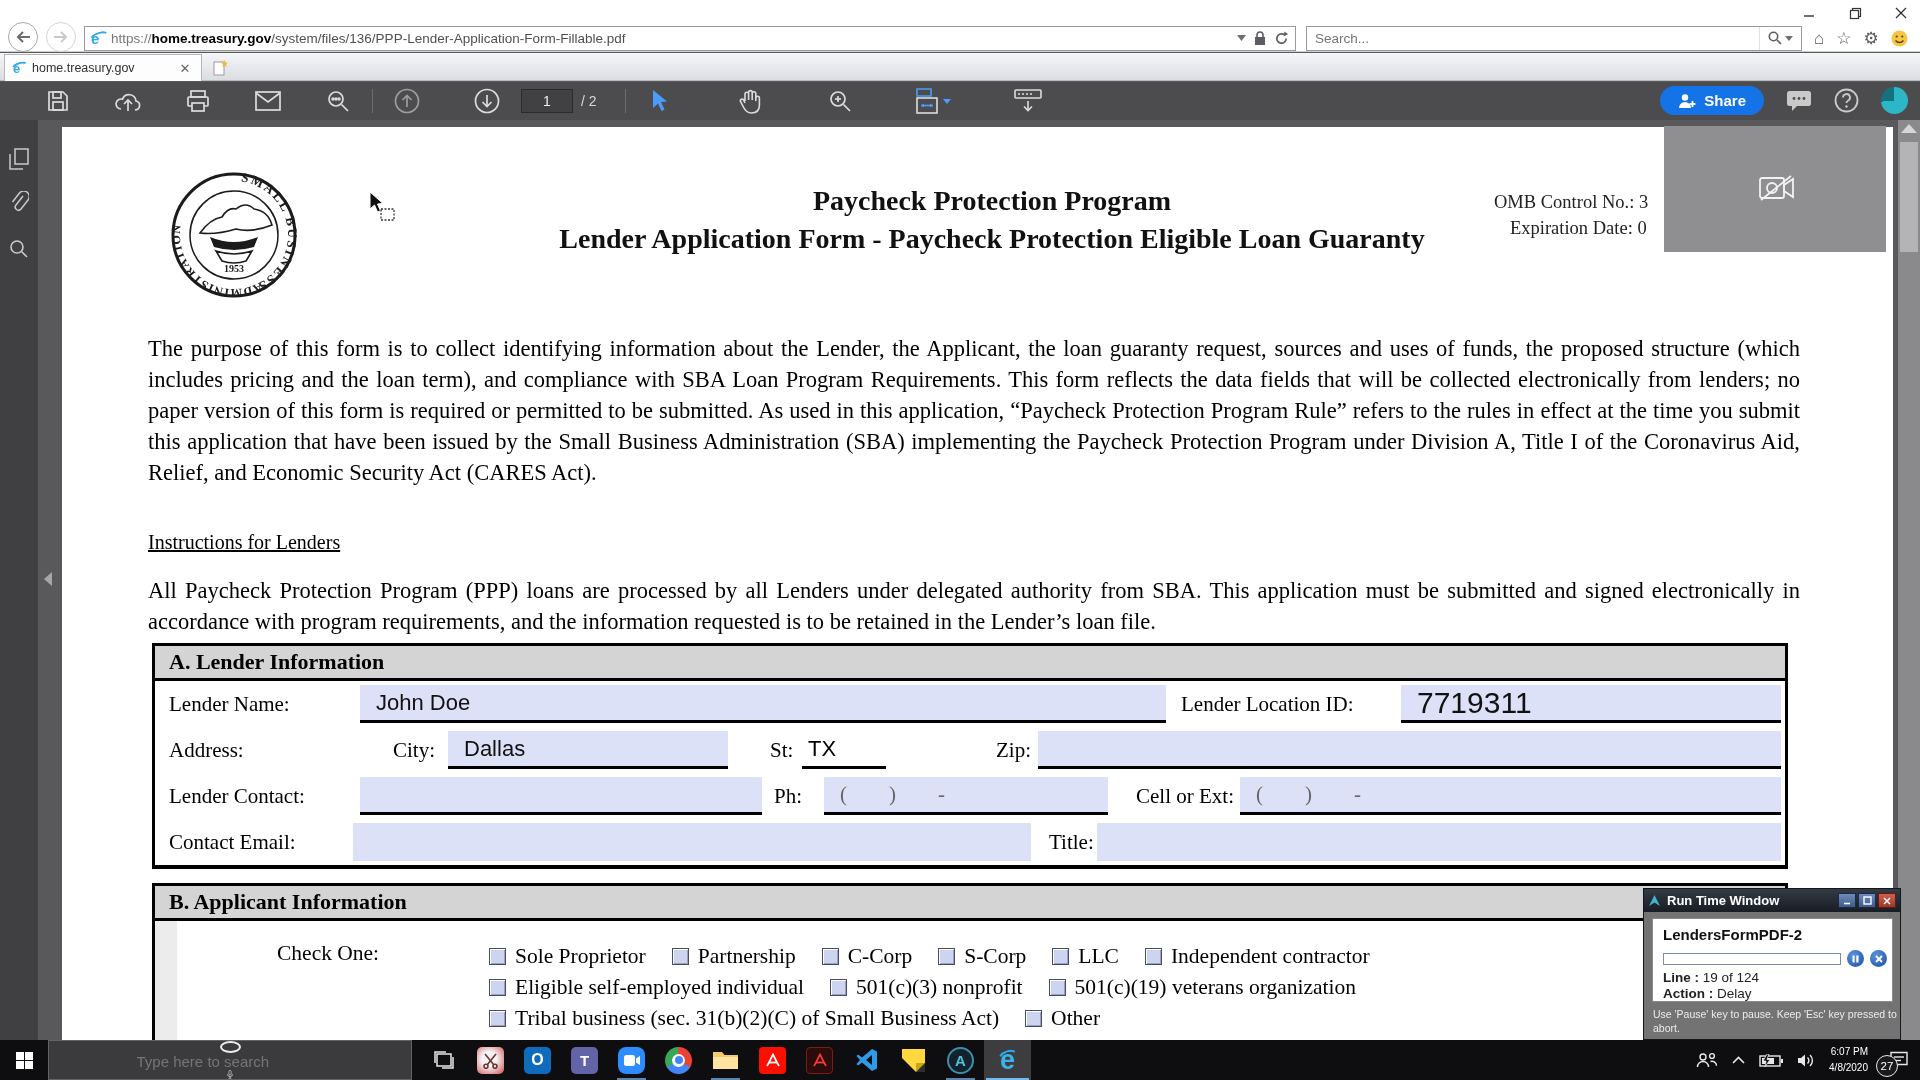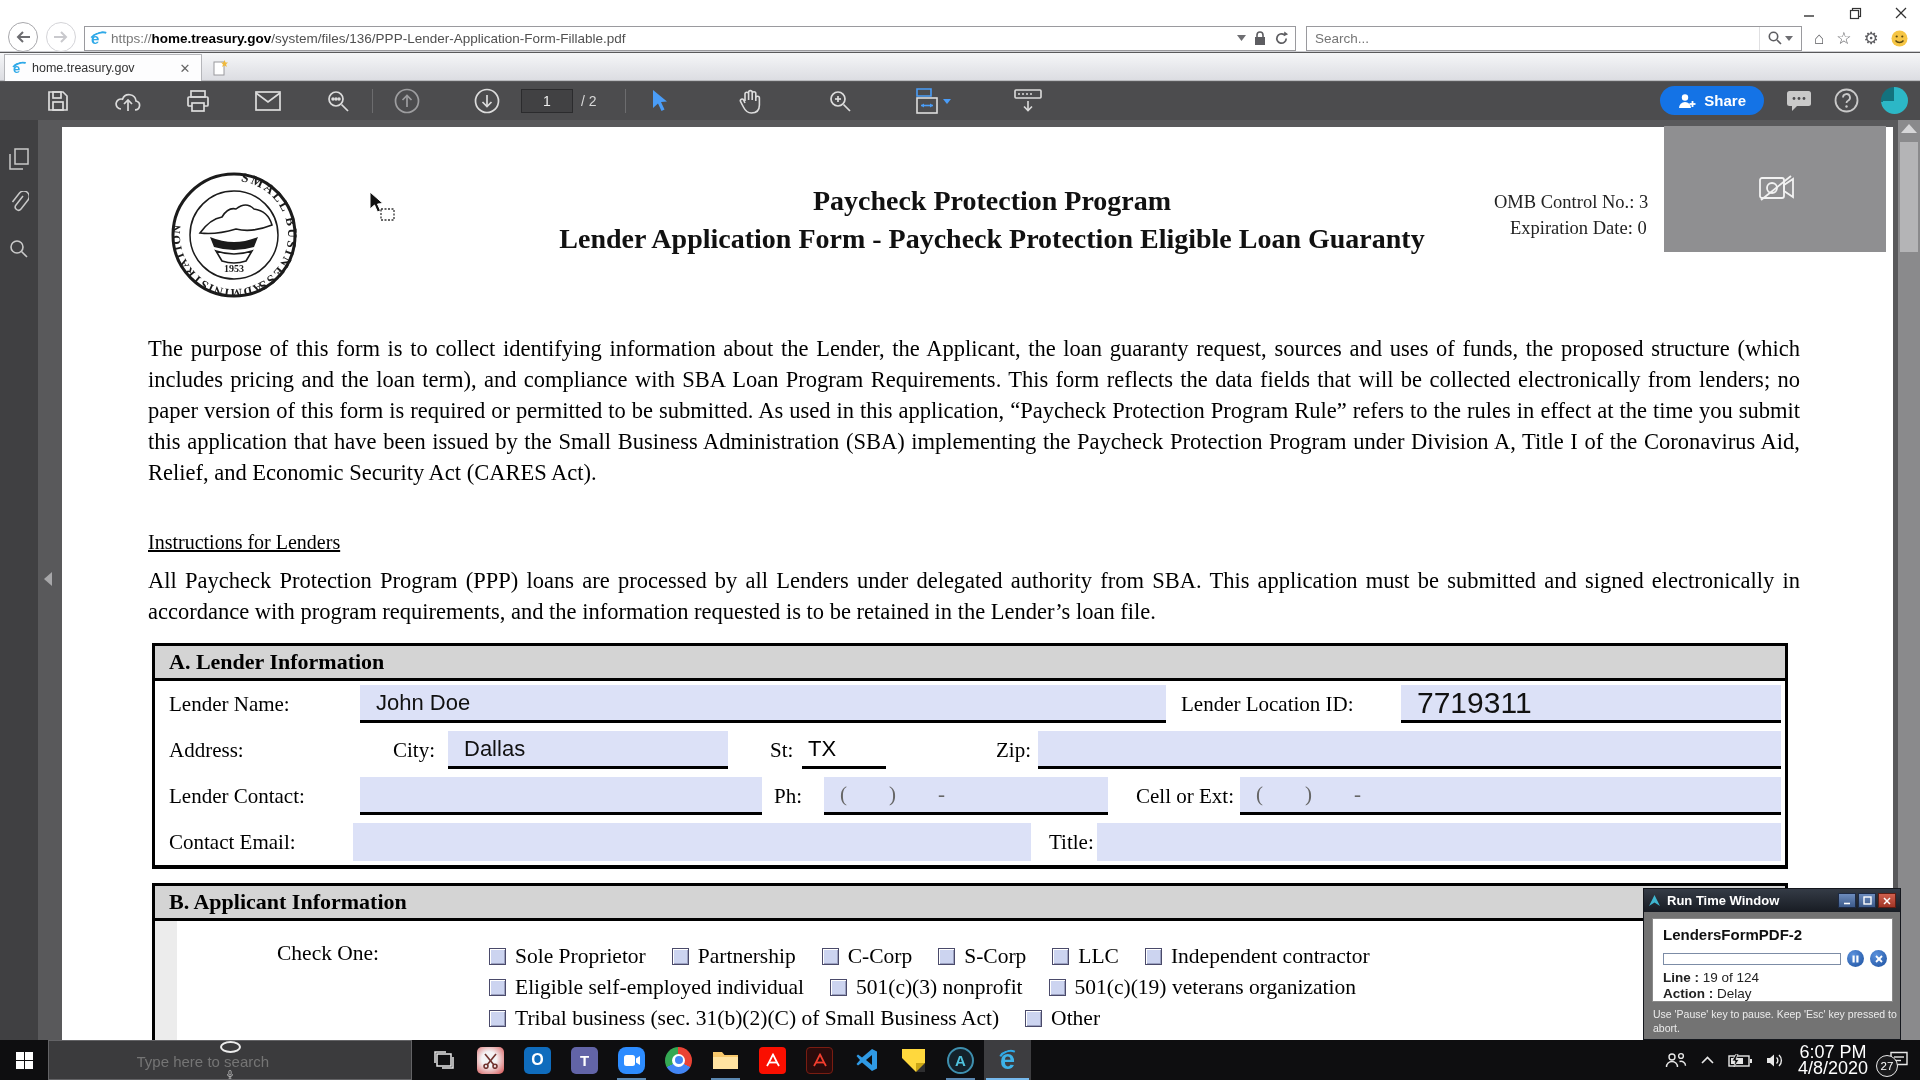--- a/index.html
+++ b/index.html
@@ -83,21 +83,21 @@
                 font-family:"Liberation Serif",serif; color:#111; }
   .doc-title1 { font-size:28px; font-weight:700; }
   .doc-title2 { font-size:28px; font-weight:700; margin-top:6px; }
   .omb { position:absolute; left:1432px; top:62px; font-family:"Liberation Serif",serif;
          font-size:18.5px; color:#222; line-height:26px; white-space:nowrap; }
   .omb-l2 { margin-left:16px; }
   .intro { position:absolute; left:86px; top:206px; width:1652px; font-size:22.5px; line-height:31px;
            text-align:justify; font-family:"Liberation Serif",serif; }
   .instr-head { position:absolute; left:86px; top:404px; font-size:20px; text-decoration:underline;
                 font-family:"Liberation Serif",serif; }
-  .instr-body { position:absolute; left:86px; top:438px; width:1652px; font-size:22.5px; line-height:31px;
+  .instr-body { position:absolute; left:86px; top:448px; width:1652px; font-size:22.5px; line-height:31px;
                 text-align:justify; font-family:"Liberation Serif",serif; }
 
   
   .ftable { position:absolute; left:90px; width:1636px; border:3px solid #000; background:#fff;
             font-family:"Liberation Serif",serif; }
   .ftable.a { top:516px; border-bottom-width:4px; }
   .ftable.b { top:756px; border-bottom:none; height:190px; }
   .fheader { height:35px; background:#d4d4d4; border-bottom:3px solid #000; display:flex; align-items:center;
              padding-left:14px; font-size:22px; font-weight:700; }
   .frow { height:46px; display:flex; align-items:center; }
@@ -159,21 +159,21 @@
   .tb-search input { flex:1; background:transparent; border:none; outline:none; color:#c9c9c9;
                      font-size:15px; margin-left:12px; font-family:"Liberation Sans",sans-serif; }
   .tb-cell { width:47px; height:40px; display:flex; align-items:center; justify-content:center; position:relative; }
   .tb-cell.active { background:#3d3d40; }
   .runline { position:absolute; bottom:0; left:9px; width:29px; height:2px; background:#5a87b0; }
   .runline.bright { background:#76b9ed; left:2px; width:43px; }
   .appicon { width:27px; height:27px; border-radius:5px; display:flex; align-items:center; justify-content:center;
              font-weight:700; color:#fff; }
   .tb-tray { position:absolute; right:0; top:0; height:40px; display:flex; align-items:center; gap:14px; padding-right:4px; }
   .tray-ico { display:flex; align-items:center; justify-content:center; }
-  .tb-clock { color:#fff; font-size:18px; text-align:center; line-height:16px; }
+  .tb-clock { color:#fff; font-size:10px; text-align:right; line-height:16px; }
   .notif { position:relative; width:34px; height:40px; display:flex; align-items:center; justify-content:center;text-align:right; }
   .notif-badge { position:absolute; left:-6px; bottom:3px; min-width:22px; height:22px; border-radius:50%;
                  background:#1a1a1c; border:1px solid #e8e8e8; color:#fff; font-size:11.5px;
                  display:flex; align-items:center; justify-content:center; }
 
   svg { display:block; }
 </style>
 </head>
 <body>
 

